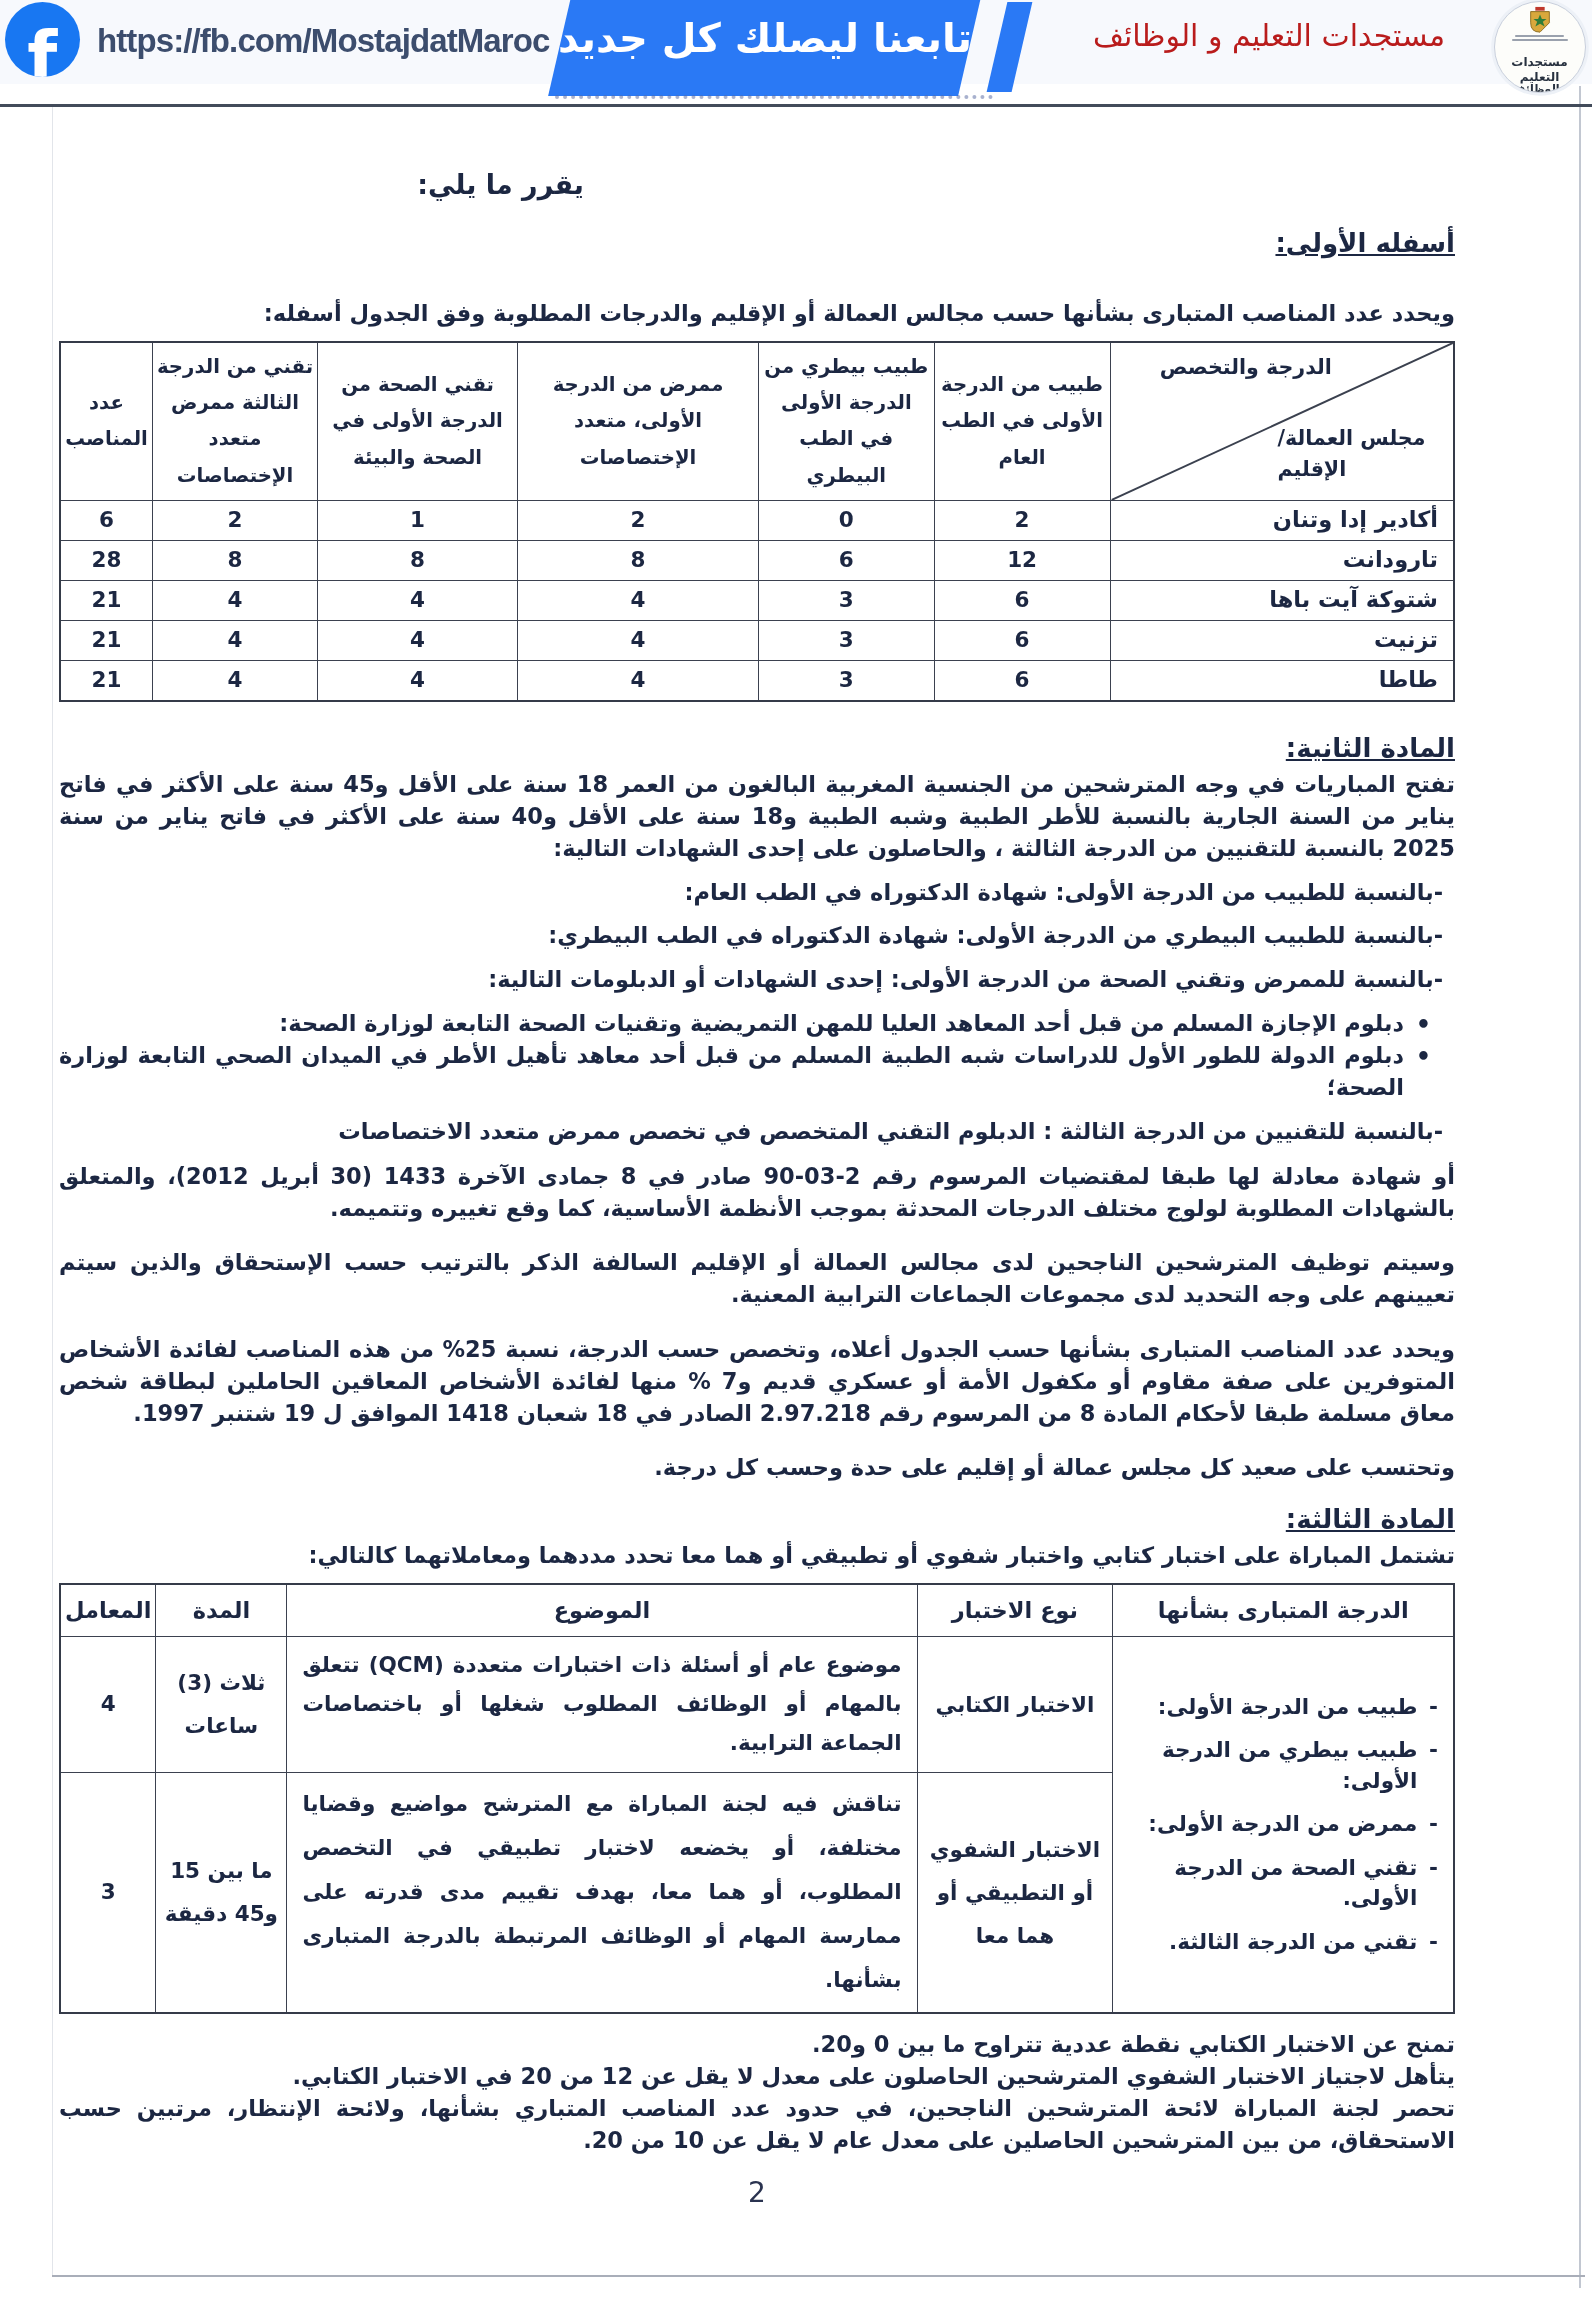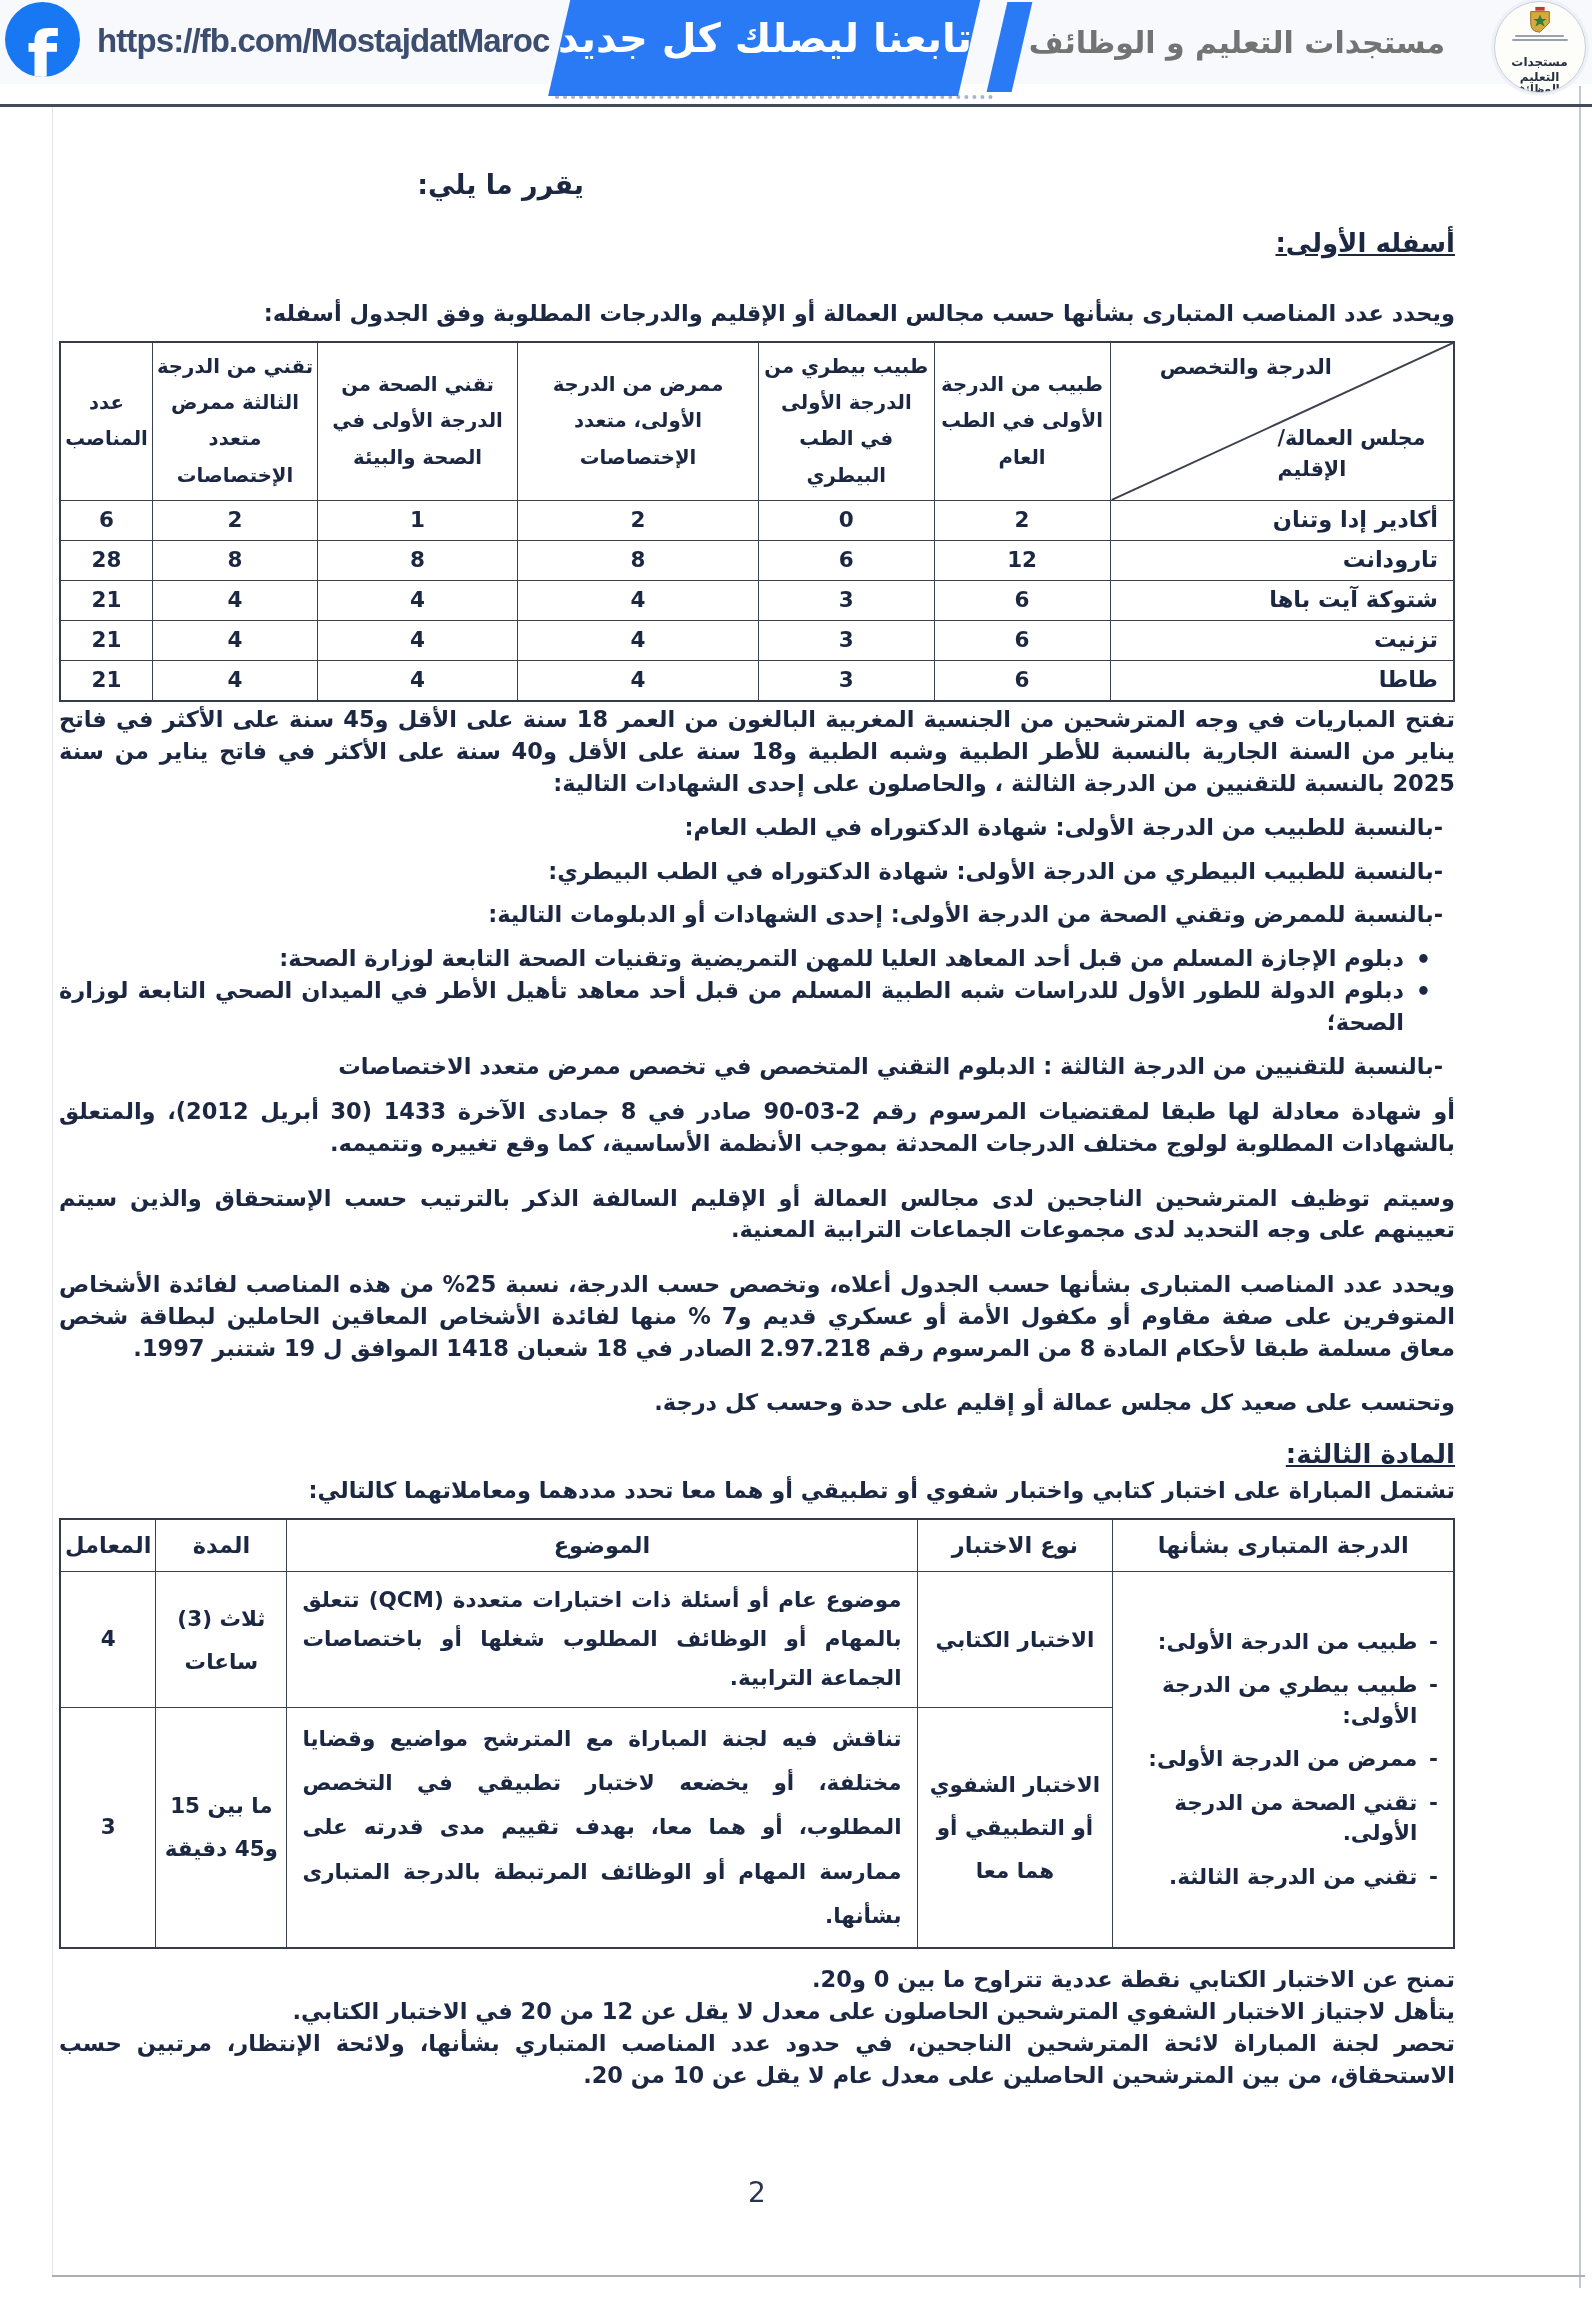--- a/index.html
+++ b/index.html
@@ -33,22 +33,22 @@
   }
   .ribbon-label{
     position:absolute;left:562px;top:15px;width:410px;text-align:center;
     color:#ffffff;font-size:40px;font-weight:bold;direction:rtl;white-space:nowrap;
   }
   .ribbon-dashes{
     position:absolute;top:95px;left:555px;width:438px;height:0;
     border-top:4.7px dotted #53659e;opacity:.5;z-index:4;
   }
   .site-title{
-    position:absolute;right:148px;top:25px;font-size:30px;font-weight:bold;
-    color:#737373;direction:rtl;white-space:nowrap;
+    position:absolute;right:148px;top:18px;font-size:30px;font-weight:normal;
+    color:#b91c1c;direction:rtl;white-space:nowrap;
   }
   .logo{
     position:absolute;right:7.5px;top:0.9px;width:90px;height:90px;border-radius:50%;
     background:#fdfdfa;border:0.9px solid #c8cfdc;box-shadow:0 0 0 2.8px #edf1f7;
     text-align:center;overflow:hidden;z-index:6;direction:rtl;
   }
   .logo-emblem{margin-top:3.7px;height:28px;}
   .logo-bar{display:block;height:1.9px;background:#9aa1ad;margin:1.9px auto;border-radius:0.9px;}
   .logo-t1{font-size:12px;font-weight:bold;color:#27313f;line-height:1.2;margin-top:14px;}
   .logo-t2{font-size:11.2px;font-weight:bold;color:#27313f;line-height:1.1;}
@@ -214,20 +214,21 @@
       <td>6</td>
       <td>3</td>
       <td>4</td>
       <td>4</td>
       <td>4</td>
       <td>21</td>
     </tr>
   </tbody>
     </table>
 
+  <div class="a-head mt30">المادة الثانية:</div>
   <p class="p-body">تفتح المباريات في وجه المترشحين من الجنسية المغربية البالغون من العمر 18 سنة على الأقل و45 سنة على الأكثر في فاتح يناير من السنة الجارية بالنسبة للأطر الطبية وشبه الطبية و18 سنة على الأقل و40 سنة على الأكثر في فاتح يناير من سنة 2025 بالنسبة للتقنيين من الدرجة الثالثة ، والحاصلون على إحدى الشهادات التالية:</p>
 
   <p class="req"><span class="lead">-بالنسبة للطبيب من الدرجة الأولى:</span><span> شهادة الدكتوراه في الطب العام:</span></p>
   <p class="req"><span class="lead">-بالنسبة للطبيب البيطري من الدرجة الأولى:</span><span> شهادة الدكتوراه في الطب البيطري:</span></p>
   <p class="req"><span class="lead">-بالنسبة للممرض وتقني الصحة من الدرجة الأولى:</span><span> إحدى الشهادات أو الدبلومات التالية:</span></p>
 
   <p class="bullet">دبلوم الإجازة المسلم من قبل أحد المعاهد العليا للمهن التمريضية وتقنيات الصحة التابعة لوزارة الصحة:</p>
   <p class="bullet">دبلوم الدولة للطور الأول للدراسات شبه الطبية المسلم من قبل أحد معاهد تأهيل الأطر في الميدان الصحي التابعة لوزارة الصحة؛</p>
 
   <p class="req"><span class="lead">-بالنسبة للتقنيين من الدرجة الثالثة :</span><span class="lead"> الدبلوم التقني المتخصص في تخصص ممرض متعدد الاختصاصات</span></p>

